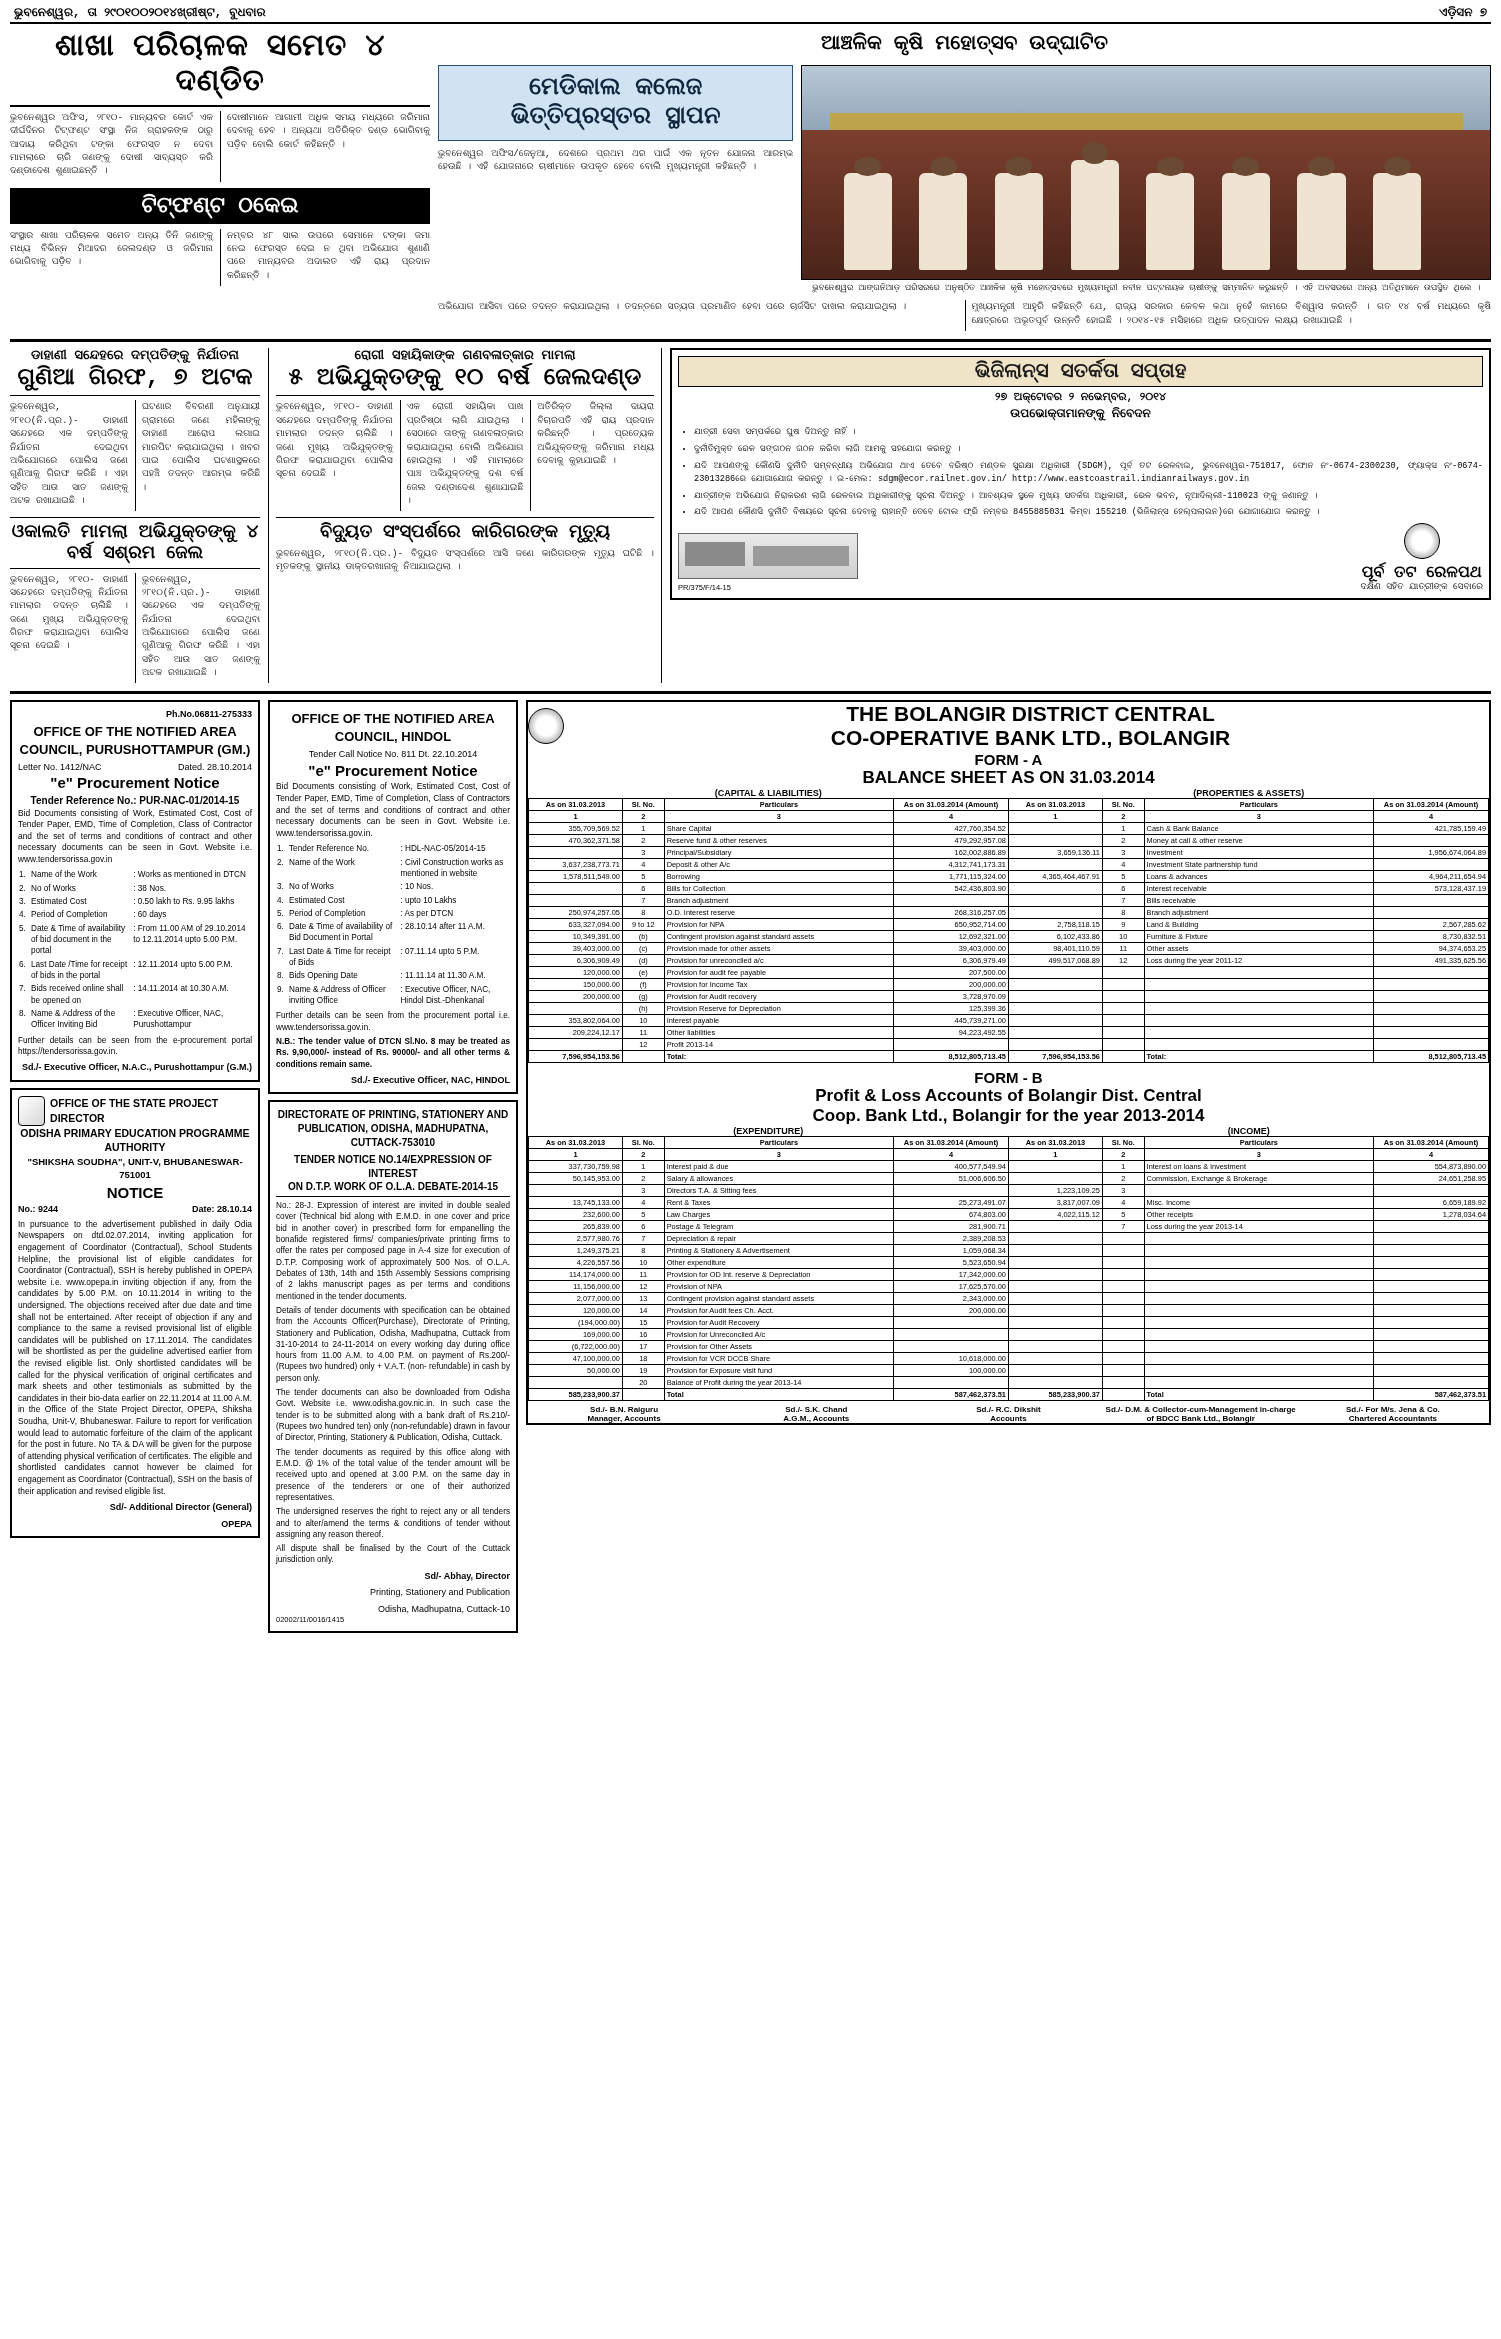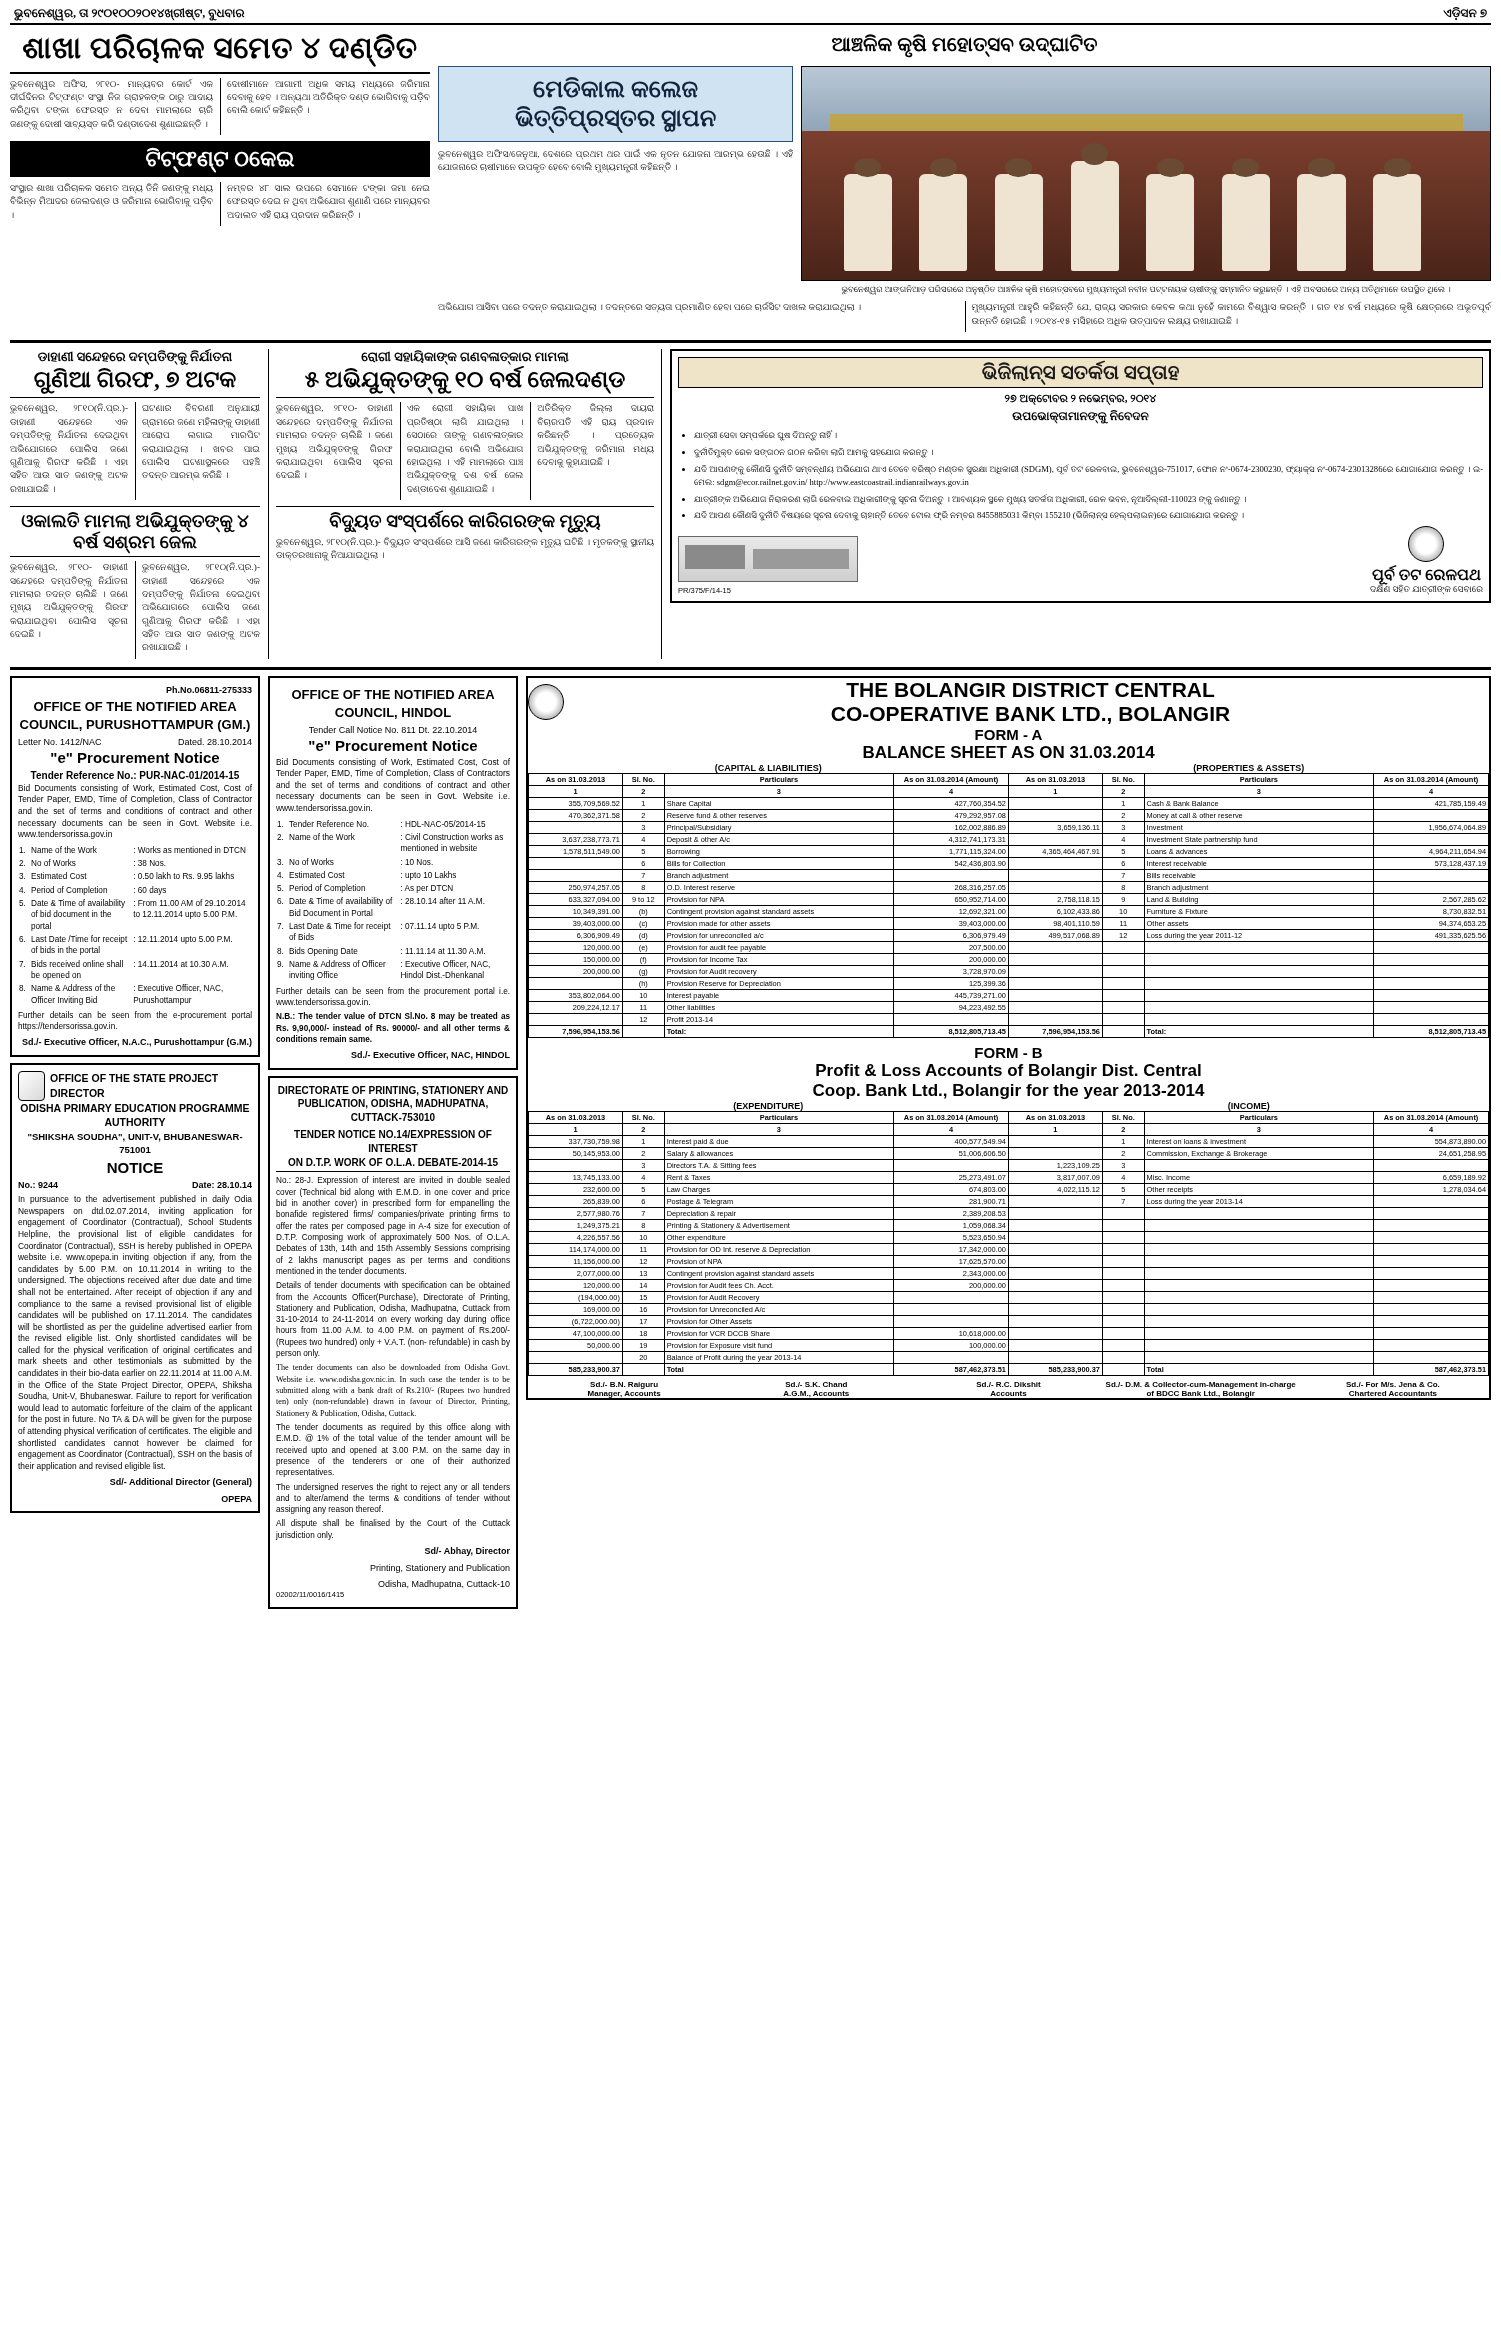--- a/index.html
+++ b/index.html
@@ -8,21 +8,21 @@
     width:1501px; height:2339px;
     background:#ffffff;
     font-family:"Liberation Sans", sans-serif;
     color:#000;
     position:relative;
     overflow:hidden;
   }
   .page { position:relative; width:1501px; height:2339px; padding:6px 10px; }
 
   
-  .od { font-family:Liberation Serif, serif; }
+  .od { font-family:Liberation Mono, monospace; }
   .rule { border-top:1px solid #000; }
   .rule-thick { border-top:3px solid #000; }
   .center { text-align:center; }
   .just { text-align:justify; }
   .bold { font-weight:bold; }
 
   
   .topstrip {
     display:flex; justify-content:space-between; align-items:center;
     font-size:12px; font-weight:bold; padding:0 4px 2px 4px;
@@ -434,21 +434,21 @@
         <div class="sd">Sd./- Executive Officer, NAC, HINDOL</div>
       </div>
 
       <div class="notice mt6">
         <div class="bold center" style="font-size:10px;">DIRECTORATE OF PRINTING, STATIONERY AND</div>
         <div class="bold center" style="font-size:10px;">PUBLICATION, ODISHA, MADHUPATNA, CUTTACK-753010</div>
         <div class="bold center" style="font-size:10px; margin-top:3px;">TENDER NOTICE NO.14/EXPRESSION OF INTEREST</div>
         <div class="bold center" style="font-size:10px; border-bottom:1px solid #000; padding-bottom:2px;">ON D.T.P. WORK OF O.L.A. DEBATE-2014-15</div>
         <div class="just" style="font-size:8.2px; margin-top:3px;">No.: 28-J. Expression of interest are invited in double sealed cover (Technical bid along with E.M.D. in one cover and price bid in another cover) in prescribed form for empanelling the bonafide registered firms/ companies/private printing firms to offer the rates per composed page in A-4 size for execution of D.T.P. Composing work of approximately 500 Nos. of O.L.A. Debates of 13th, 14th and 15th Assembly Sessions comprising of 2 lakhs manuscript pages as per terms and conditions mentioned in the tender documents.</div>
         <div class="just" style="font-size:8.2px; margin-top:3px;">Details of tender documents with specification can be obtained from the Accounts Officer(Purchase), Directorate of Printing, Stationery and Publication, Odisha, Madhupatna, Cuttack from 31-10-2014 to 24-11-2014 on every working day during office hours from 11.00 A.M. to 4.00 P.M. on payment of Rs.200/- (Rupees two hundred) only + V.A.T. (non- refundable) in cash by person only.</div>
-        <div class="just" style="font-size:8.2px; margin-top:3px;font-family:Liberation Serif, serif;">The tender documents can also be downloaded from Odisha Govt. Website i.e. www.odisha.gov.nic.in. In such case the tender is to be submitted along with a bank draft of Rs.210/- (Rupees two hundred ten) only (non-refundable) drawn in favour of Director, Printing, Stationery &amp; Publication, Odisha, Cuttack.</div>
+        <div class="just" style="font-size:8.2px; margin-top:3px;">The tender documents can also be downloaded from Odisha Govt. Website i.e. www.odisha.gov.nic.in. In such case the tender is to be submitted along with a bank draft of Rs.210/- (Rupees two hundred ten) only (non-refundable) drawn in favour of Director, Printing, Stationery &amp; Publication, Odisha, Cuttack.</div>
         <div class="just" style="font-size:8.2px; margin-top:3px;">The tender documents as required by this office along with E.M.D. @ 1% of the total value of the tender amount will be received upto and opened at 3.00 P.M. on the same day in presence of the tenderers or one of their authorized representatives.</div>
         <div class="just" style="font-size:8.2px; margin-top:3px;">The undersigned reserves the right to reject any or all tenders and to alter/amend the terms &amp; conditions of tender without assigning any reason thereof.</div>
         <div class="just" style="font-size:8.2px; margin-top:3px;">All dispute shall be finalised by the Court of the Cuttack jurisdiction only.</div>
         <div class="sd">Sd/- Abhay, Director</div>
         <div class="sd" style="font-weight:normal;">Printing, Stationery and Publication</div>
         <div class="sd" style="font-weight:normal;">Odisha, Madhupatna, Cuttack-10</div>
         <div class="tiny">02002/11/0016/1415</div>
       </div>
     </div>
 

